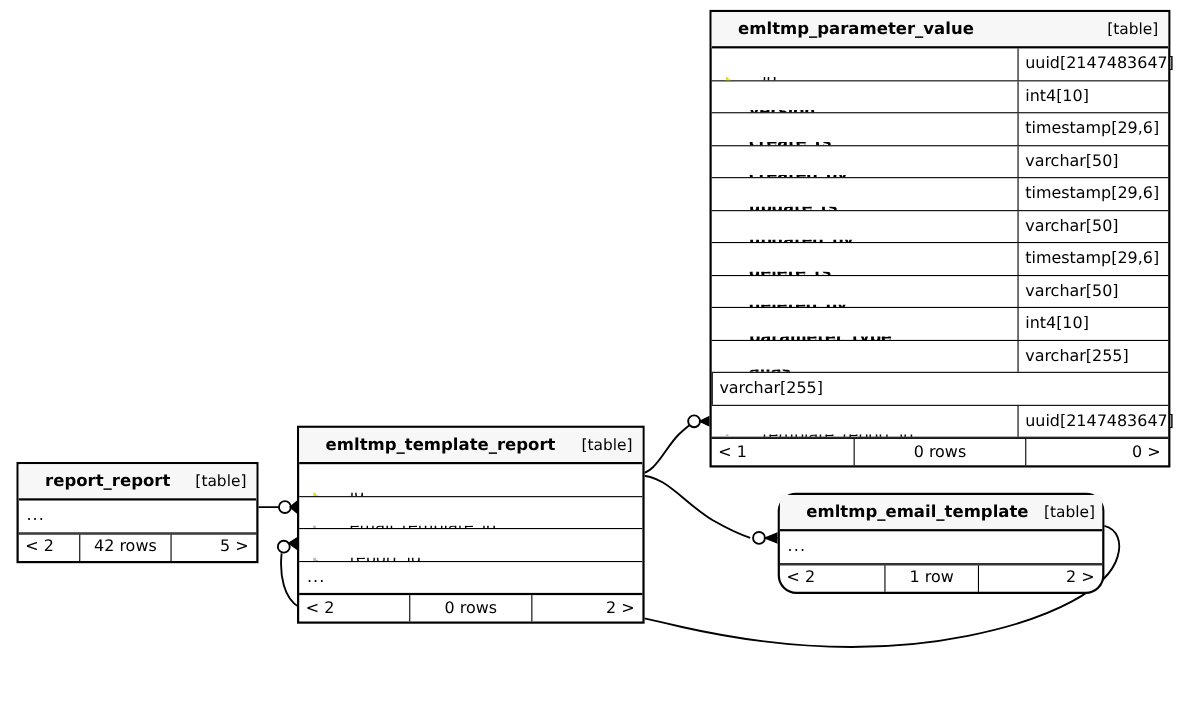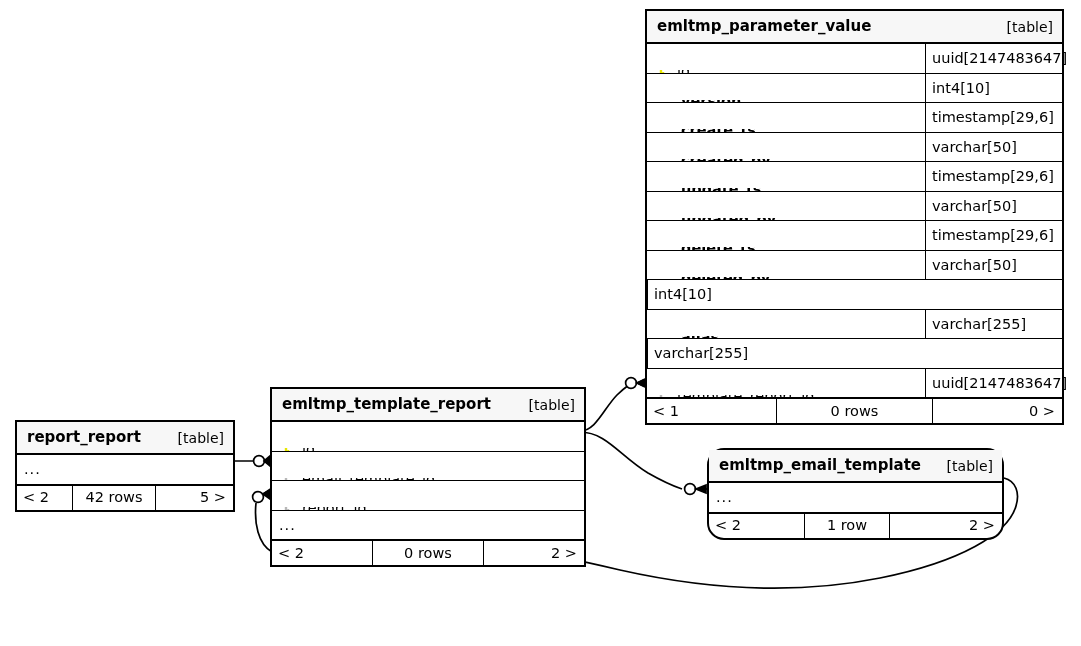--- a/index.html
+++ b/index.html
@@ -47,21 +47,21 @@
   }
 
   .tbl-header {
     display: flex;
     align-items: center;
     justify-content: space-between;
     background: #f7f7f7;
     border-bottom: 2px solid #000000;
     box-sizing: border-box;
     height: 33px;
-    padding: 0 9px 0 10px;
+    padding: 0 9px 0 24px;
   }
   .tbl-name {
     font-weight: bold;
     font-size: 15px;
     white-space: nowrap;
   }
   .tbl-tag {
     font-size: 14px;
     white-space: nowrap;
     padding-left: 14px;
@@ -73,21 +73,21 @@
     border-bottom: 1.4px solid #000000;
     box-sizing: border-box;
     height: 29.5px;
   }
   .col-row:last-of-type { border-bottom: none; }
 
   .col-name {
     flex: 1 1 auto;
     display: flex;
     align-items: center;
-    gap: 0;
+    gap: 16px;
     padding-left: 8px;
     box-sizing: border-box;
     overflow: hidden;
     white-space: nowrap;
     margin-top: 26px;
   }
   .col-type {
     flex: 0 0 auto;
     display: flex;
     align-items: center;
@@ -283,20 +283,23 @@
     </div>
 
     <div class="col-row">
       <span class="col-name">
         <span class="col-label no-key">deleted_by</span>
       </span>
       <span class="col-type">varchar[50]</span>
     </div>
 
     <div class="col-row">
+      <span class="col-name">
+        <span class="col-label no-key">parameter_type</span>
+      </span>
       <span class="col-type">int4[10]</span>
     </div>
 
     <div class="col-row">
       <span class="col-name">
         <span class="col-label no-key">alias</span>
       </span>
       <span class="col-type">varchar[255]</span>
     </div>
 

